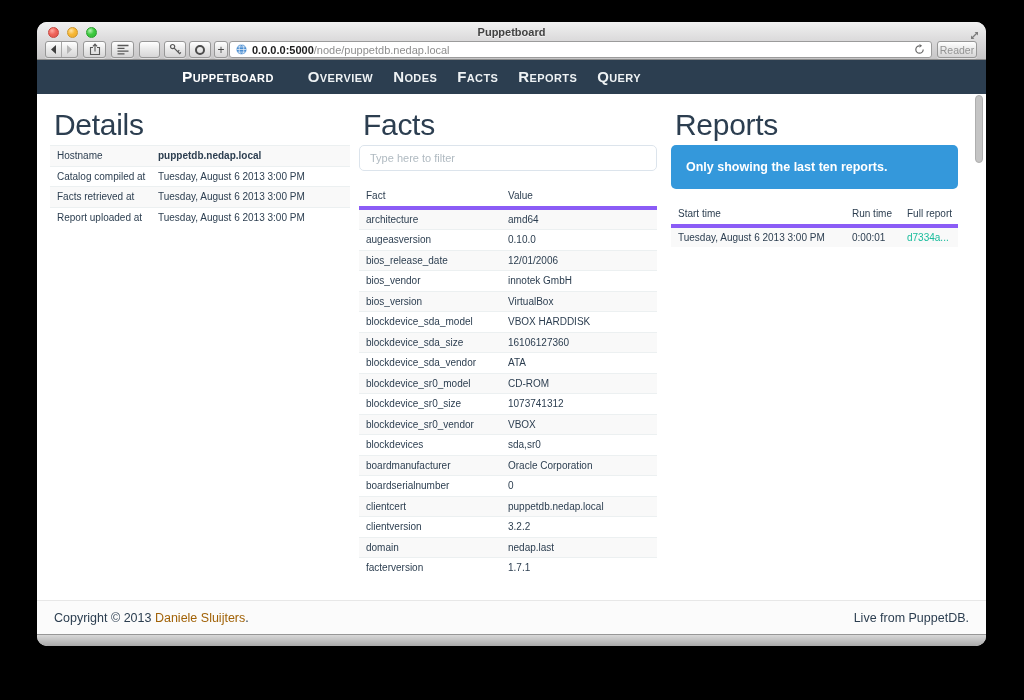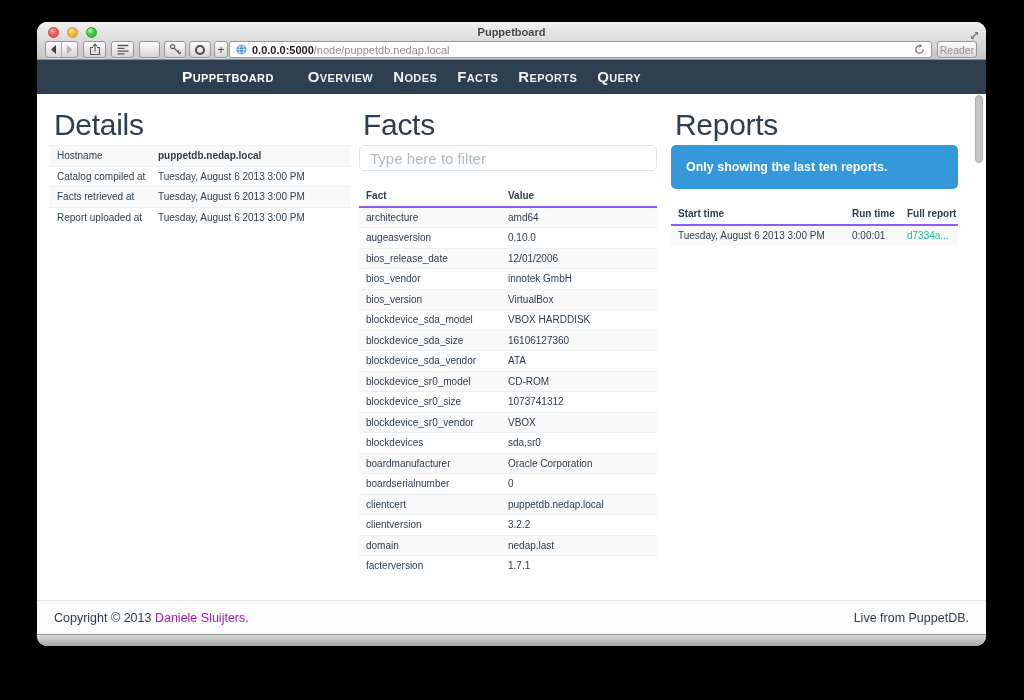--- a/index.html
+++ b/index.html
@@ -85,43 +85,43 @@
   #col-details { left:13px;  width:300px; }
   #col-facts   { left:322px; width:298px; }
   #col-reports { left:634px; width:287px; }
   .section-title {
     margin:13px 0 2px 4px; font-size:30px; line-height:36px;
     font-weight:normal; color:#2c3e50; letter-spacing:-.3px;
   }
   table { width:100%; border-collapse:collapse; font-size:10px; color:#2c3e50; table-layout:fixed; }
   th, td { padding:4px 8px 4px 7px; line-height:11.5px; text-align:left; overflow:hidden; white-space:nowrap; }
   td { border-top:1px solid #ecf0f1; }
-  th { border-bottom:2px solid #8b5cf6; font-weight:bold; }
+  th { border-bottom:4px solid #8b5cf6; font-weight:normal; }
   tbody tr:nth-child(odd) td { background:#f9f9f9; }
   .val-bold { font-weight:bold; }
   .filter-input {
     width:100%; height:26px; border:1px solid #dce4ec; border-radius:5px;
-    padding:0 10px; font-size:15px; color:#2c3e50; margin:2px 0 15px;
+    padding:0 10px; font-size:11px; color:#2c3e50; margin:2px 0 15px;
     font-family:inherit; outline:none; display:block;
   }
   .filter-input::placeholder { color:#b0bac1; }
   .alert-info {
     height:44px; background:#3498db; border-radius:5px; color:#fff;
     font-weight:bold; font-size:12.5px; display:flex; align-items:center;
     padding:0 15px; margin:2px 0 15px;
   }
   .report-link { color:#18bc9c; text-decoration:none; }
 
   
   .footer {
     height:34px; background:#fbfbfb; border-top:1px solid #e7e7e7;
     display:flex; align-items:center; justify-content:space-between;
     padding:0 17px; font-size:12.5px; color:#2c3e50;
   }
-  .footer a { color:#a21caf; text-decoration:none; }
+  .footer a { color:#a16207; text-decoration:none; }
 
   .bottombar {
     height:12px; background:linear-gradient(#d8d8d8, #a9a9a9);
     border-top:1px solid #979797;
   }
 
   .scroll-thumb {
     position:absolute; right:3px; top:73px; width:8px; height:68px;
     border-radius:4px; background:#c4c4c4; border:1px solid #aeaeae;
   }

